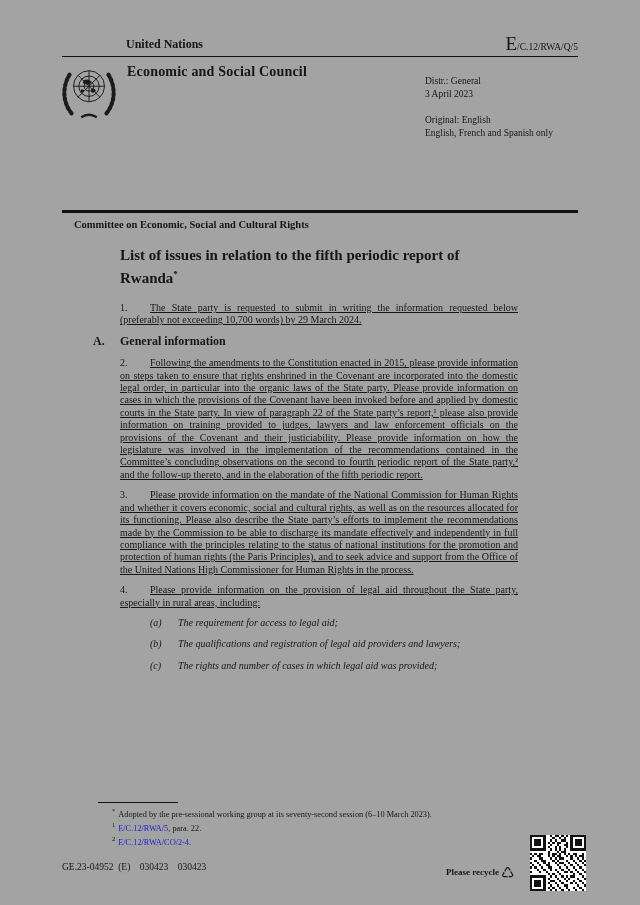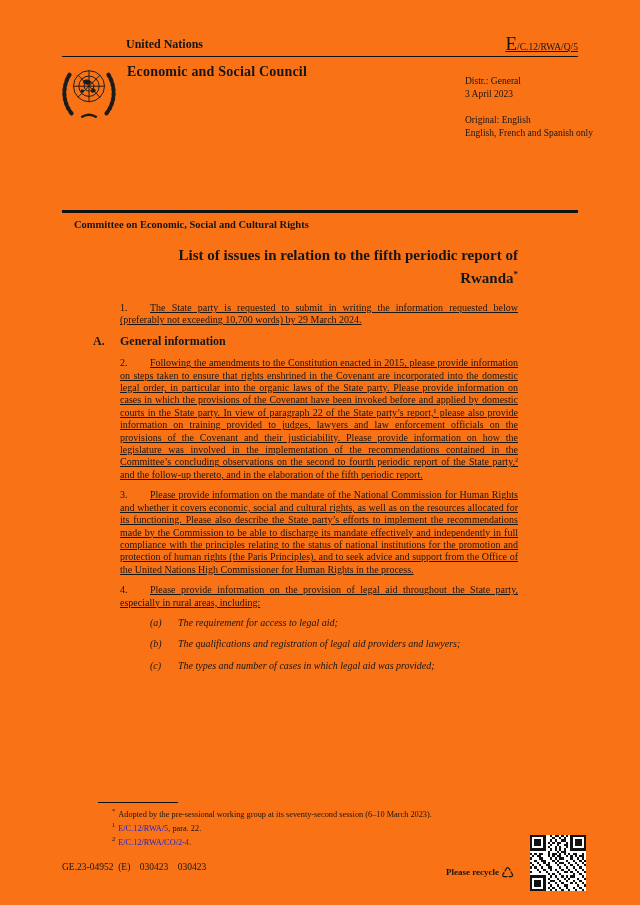--- a/index.html
+++ b/index.html
@@ -1,31 +1,31 @@
 <!DOCTYPE html>
 <html><head>
 <meta charset="utf-8">
 <style>
   html,body{margin:0;padding:0;background:#fff;}
-  .page{position:relative;width:640px;height:905px;background:#f97316;overflow:hidden;
+  .page{position:relative;width:640px;height:905px;background:#a3a3a3;overflow:hidden;
         font-family:"Liberation Serif", serif;color:#161616;}
   
   .un-name{position:absolute;left:126px;top:37px;font-size:12px;font-weight:bold;}
-  .doc-symbol{position:absolute;right:62px;top:33px;font-size:9.5px;white-space:nowrap;text-decoration:underline;}
+  .doc-symbol{position:absolute;right:62px;top:33px;font-size:9.5px;white-space:nowrap;}
   .doc-symbol .big-e{font-size:19px;font-weight:normal;}
   .top-rule{position:absolute;left:62px;top:56px;width:516px;height:1px;background:#111;}
   .emblem{position:absolute;left:58px;top:62px;}
   .council-title{position:absolute;left:127px;top:64px;font-size:14px;font-weight:bold;letter-spacing:.2px;}
-  .distr-block{position:absolute;left:425px;top:75px;font-size:9.5px;line-height:13px;margin-left:40px;}
+  .distr-block{position:absolute;left:425px;top:75px;font-size:9.5px;line-height:13px;}
   .distr-block .gap{height:13px;}
   .thick-rule{position:absolute;left:62px;top:210px;width:516px;height:3px;background:#111;}
   .committee{position:absolute;left:62px;top:219px;font-size:10.5px;font-weight:bold;margin-left:12px;}
   
   .body-col{position:absolute;left:120px;top:246px;width:398px;font-size:10px;line-height:12.4px;}
-  .doc-title{font-size:15px;font-weight:bold;line-height:19px;margin:0 0 14px 0;text-align:right;}
+  .doc-title{font-size:15px;font-weight:bold;line-height:19px;margin:0 0 14px 0;}
   .doc-title sup{font-size:9px;}
   .para{text-align:justify;margin:0 0 8px 0;text-decoration:underline;}
   .pnum{display:inline-block;width:30px;}
   .section-head{margin:8px 0 10px -27px;font-size:12px;font-weight:bold;}
   .section-label{display:inline-block;width:27px;}
   .subitem{text-align:justify;margin:0 0 9px 0;text-indent:30px;font-style:italic;}
   .si-label{display:inline-block;width:28px;text-indent:0;}
   
   .fn-rule{position:absolute;left:98px;top:802px;width:80px;height:1px;background:#111;}
   .footnotes{position:absolute;left:112px;top:806px;width:420px;font-size:8.3px;line-height:10.2px;}
@@ -92,21 +92,21 @@
     <div class="section-head"><span class="section-label">A.</span><span>General information</span></div>
 
     <p class="para"><span class="pnum">2.</span><span>Following the amendments to the Constitution enacted in 2015, please provide information on steps taken to ensure that rights enshrined in the Covenant are incorporated into the domestic legal order, in particular into the organic laws of the State party. Please provide information on cases in which the provisions of the Covenant have been invoked before and applied by domestic courts in the State party. In view of paragraph 22 of the State party’s report,¹ please also provide information on training provided to judges, lawyers and law enforcement officials on the provisions of the Covenant and their justiciability. Please provide information on how the legislature was involved in the implementation of the recommendations contained in the Committee’s concluding observations on the second to fourth periodic report of the State party,² and the follow-up thereto, and in the elaboration of the fifth periodic report.</span></p>
 
     <p class="para"><span class="pnum">3.</span><span>Please provide information on the mandate of the National Commission for Human Rights and whether it covers economic, social and cultural rights, as well as on the resources allocated for its functioning. Please also describe the State party’s efforts to implement the recommendations made by the Commission to be able to discharge its mandate effectively and independently in full compliance with the principles relating to the status of national institutions for the promotion and protection of human rights (the Paris Principles), and to seek advice and support from the Office of the United Nations High Commissioner for Human Rights in the process.</span></p>
 
     <p class="para"><span class="pnum">4.</span><span>Please provide information on the provision of legal aid throughout the State party, especially in rural areas, including:</span></p>
 
     <p class="subitem"><span class="si-label">(a)</span><span>The requirement for access to legal aid;</span></p>
     <p class="subitem"><span class="si-label">(b)</span><span>The qualifications and registration of legal aid providers and lawyers;</span></p>
-    <p class="subitem"><span class="si-label">(c)</span><span>The types and number of cases in which legal aid was provided;</span></p>
+    <p class="subitem"><span class="si-label">(c)</span><span>The rights and number of cases in which legal aid was provided;</span></p>
   </div>
 
   <div class="fn-rule"></div>
   <div class="footnotes">
     <div class="footnote"><sup>*</sup><span>Adopted by the pre-sessional working group at its seventy-second session (6–10 March 2023).</span></div>
     <div class="footnote"><sup>1</sup><a href="#" class="fn-link">E/C.12/RWA/5</a><span>, para. 22.</span></div>
     <div class="footnote"><sup>2</sup><a href="#" class="fn-link">E/C.12/RWA/CO/2-4</a><span>.</span></div>
   </div>
 
   <div class="footer-ref">GE.23-04952  (E)    030423    030423</div>

